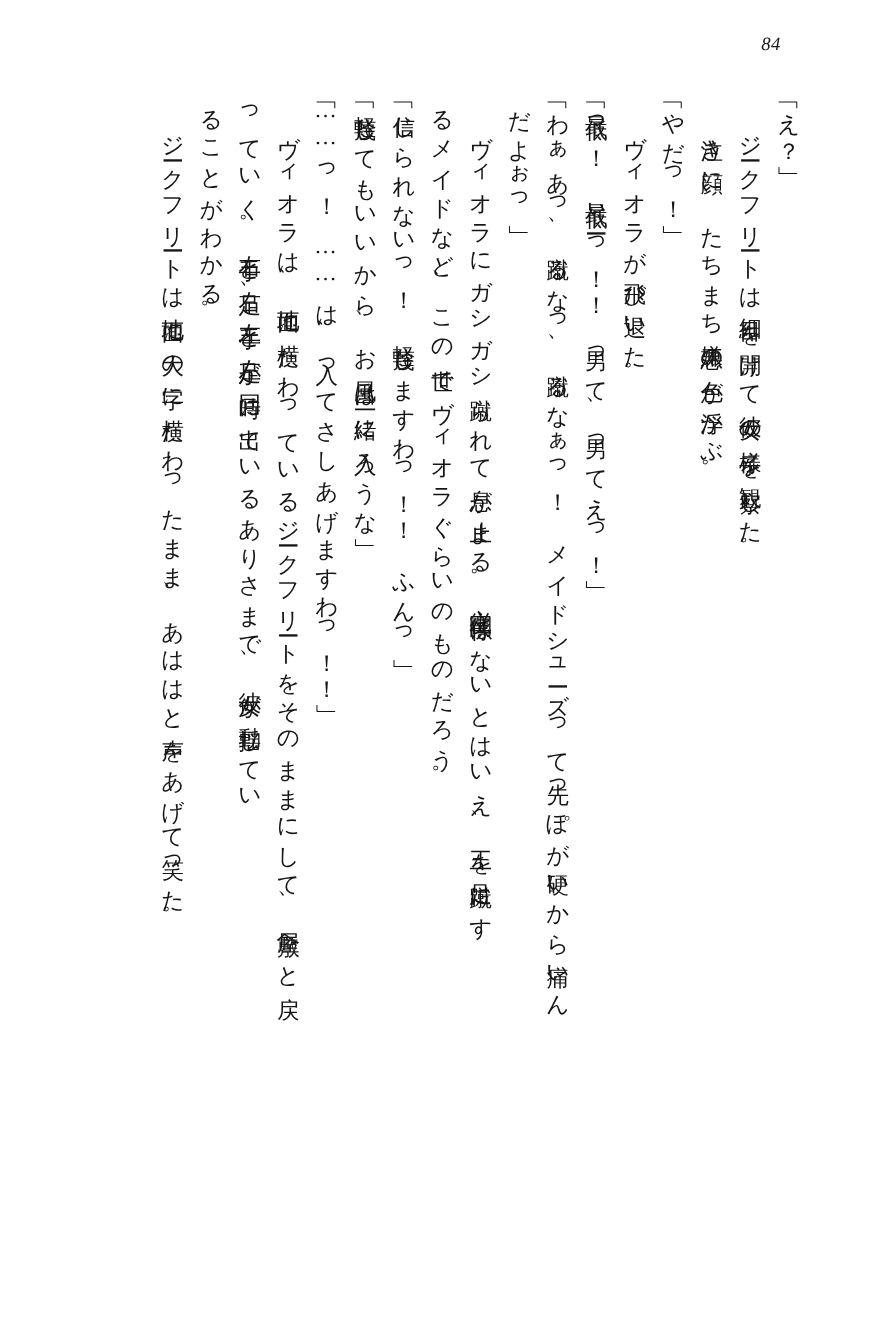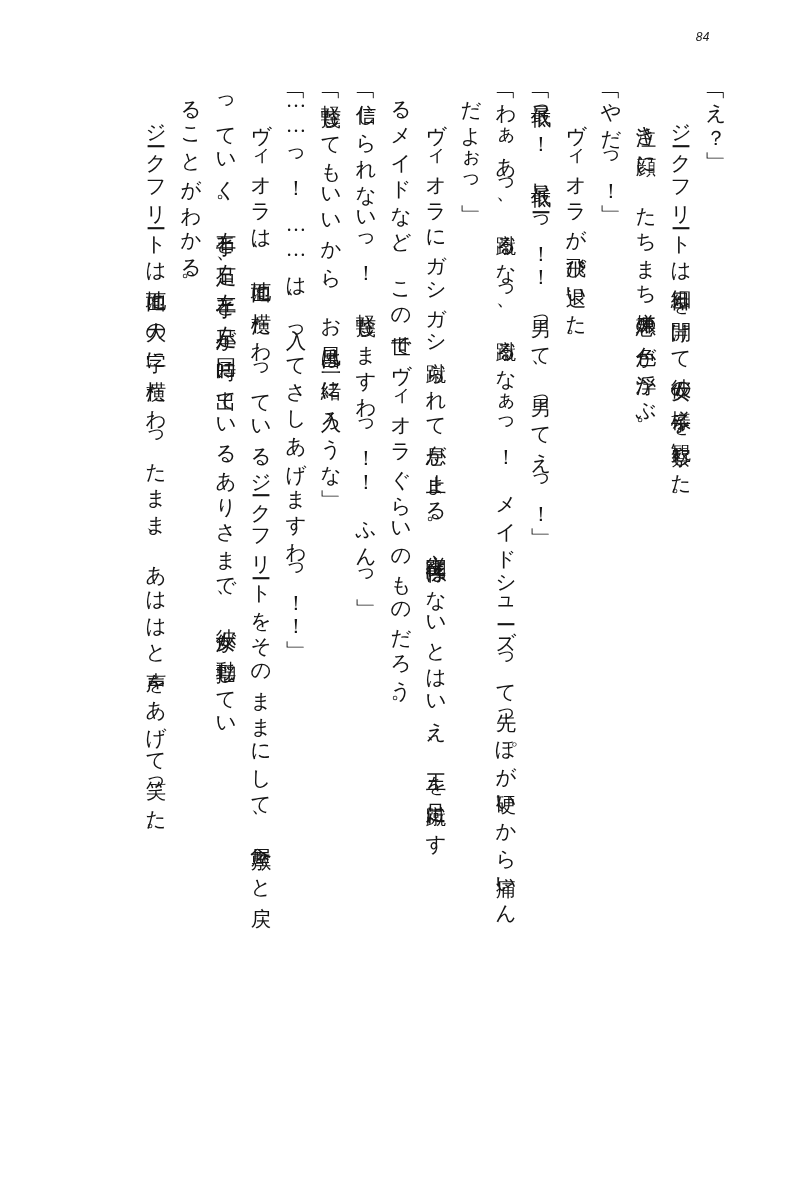--- a/index.html
+++ b/index.html
@@ -13,23 +13,23 @@
     height: 1200px;
     background: #ffffff;
     overflow: hidden;
     font-family: "Liberation Serif", "DejaVu Serif", serif;
     color: #1a1a1a;
   }
   .page-number {
     position: absolute;
     top: 30px;
     right: 82px;
-    font-family: Liberation Sans, sans-serif;
+    font-family: Liberation Serif, serif;
     font-style: italic;
-    font-size: 12px;
+    font-size: 17px;
     color: #1a1a1a;
     letter-spacing: 0.5px;
   }
   .text-block {
     position: absolute;
     top: 86px;
     right: 66px;
     left: 60px;
     bottom: 70px;
     display: flex;

